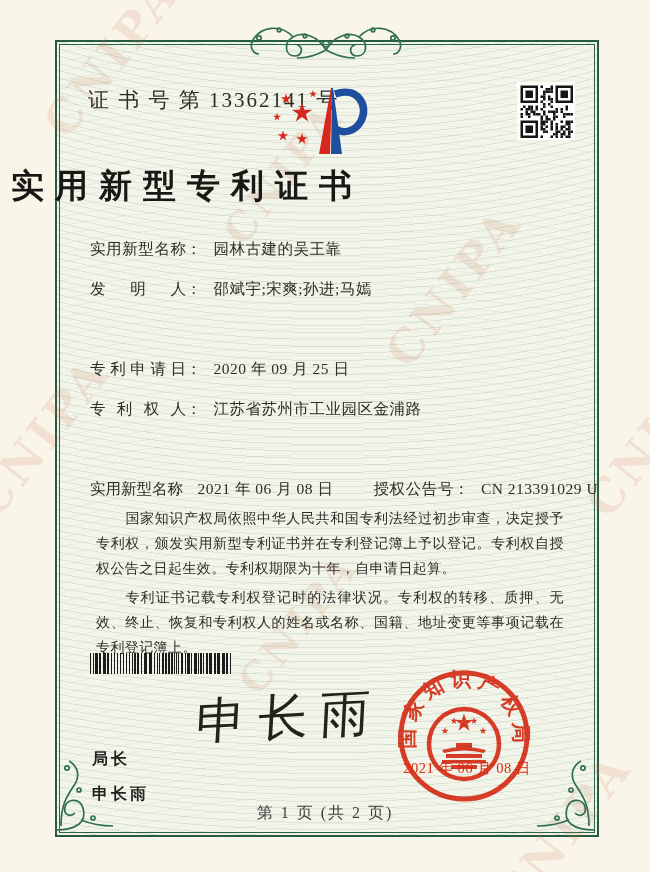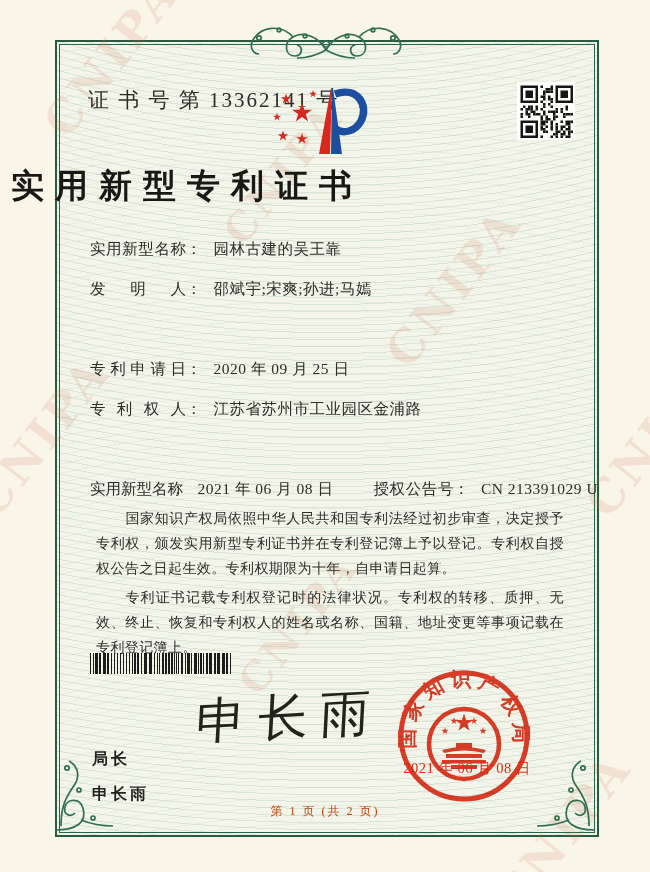--- a/index.html
+++ b/index.html
@@ -57,21 +57,21 @@
   .director div{margin-bottom:14px;}
 
   .sign{position:absolute;left:196px;top:684px;z-index:3;font-size:50px;color:#23231b;
         letter-spacing:12px;transform:rotate(-3deg) skewX(-6deg);white-space:nowrap;}
 
   .seal{position:absolute;left:379px;top:651px;z-index:4;opacity:.93;mix-blend-mode:multiply;}
   .seal-date{position:absolute;left:396px;top:759px;width:142px;z-index:5;text-align:center;
              font-size:14.5px;color:#dd2c10;letter-spacing:.5px;font-weight:500;white-space:nowrap;}
 
   .footer{position:absolute;left:0;top:803px;width:100%;z-index:3;text-align:center;
-          font-size:12px;letter-spacing:2px;color:#c2410c;}
+          font-size:16px;letter-spacing:2px;color:#404040;}
 </style>
 </head>
 <body>
 
 <div id="page">
 
   <svg width="0" height="0" style="position:absolute">
     <defs>
       <path id="star" d="M0,-10 L2.25,-3.09 L9.51,-3.09 L3.63,1.18 L5.88,8.09 L0,3.82 L-5.88,8.09 L-3.63,1.18 L-9.51,-3.09 L-2.25,-3.09 Z"></path>
     </defs>

